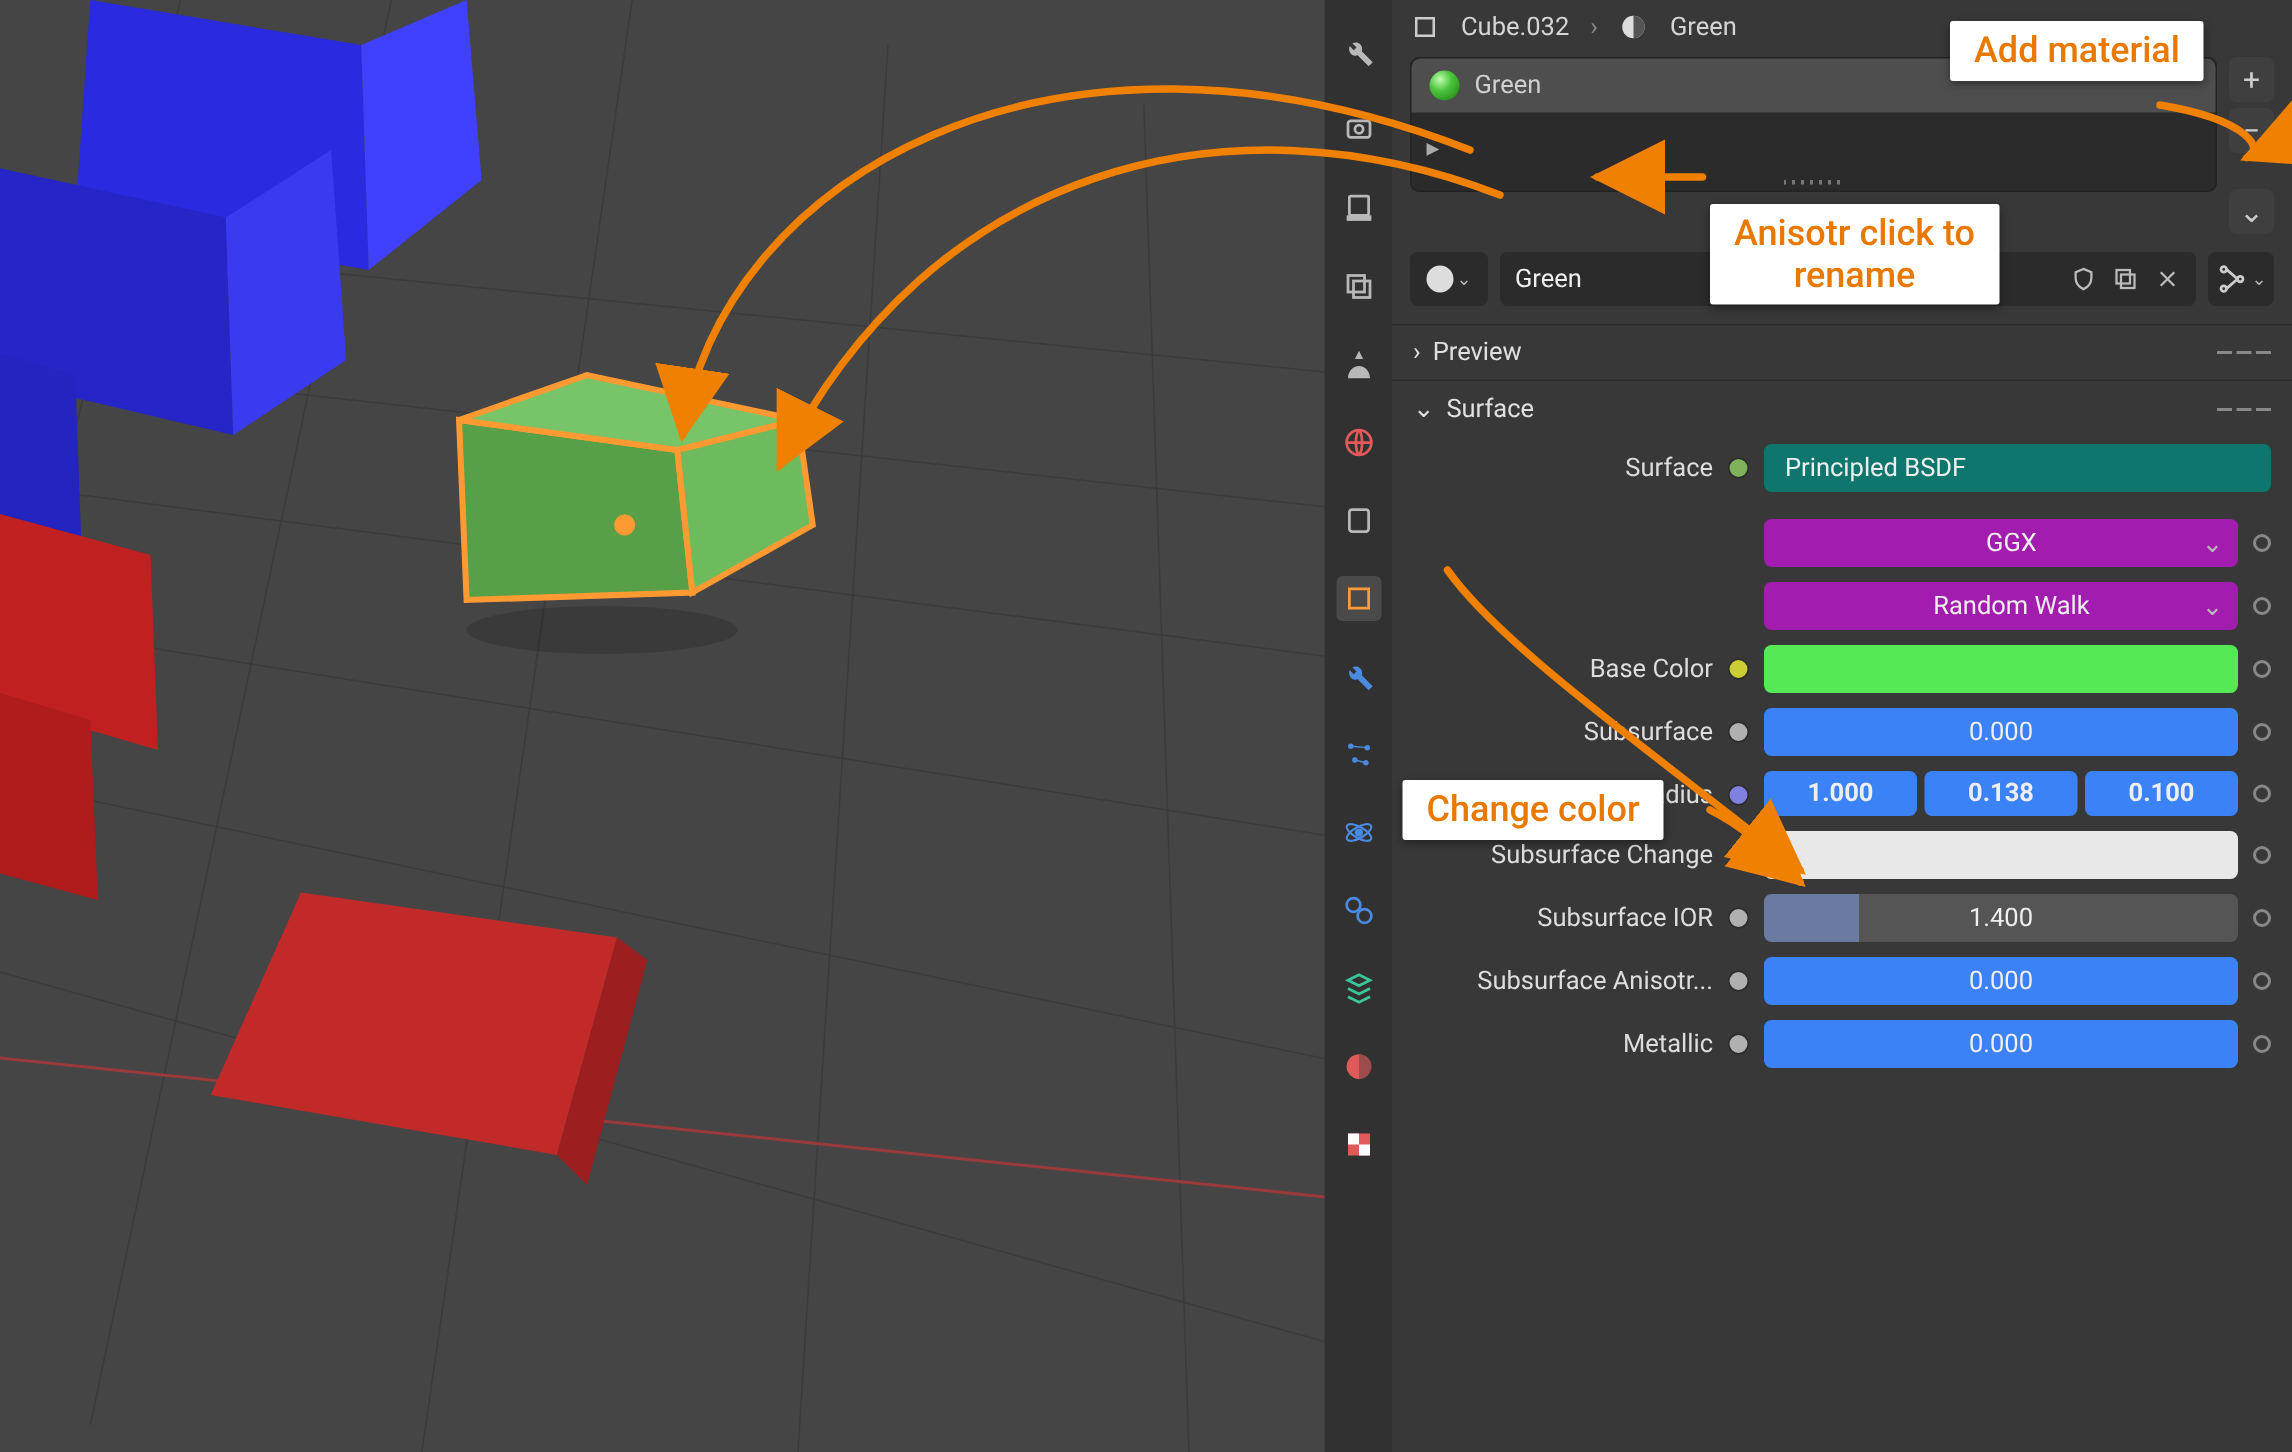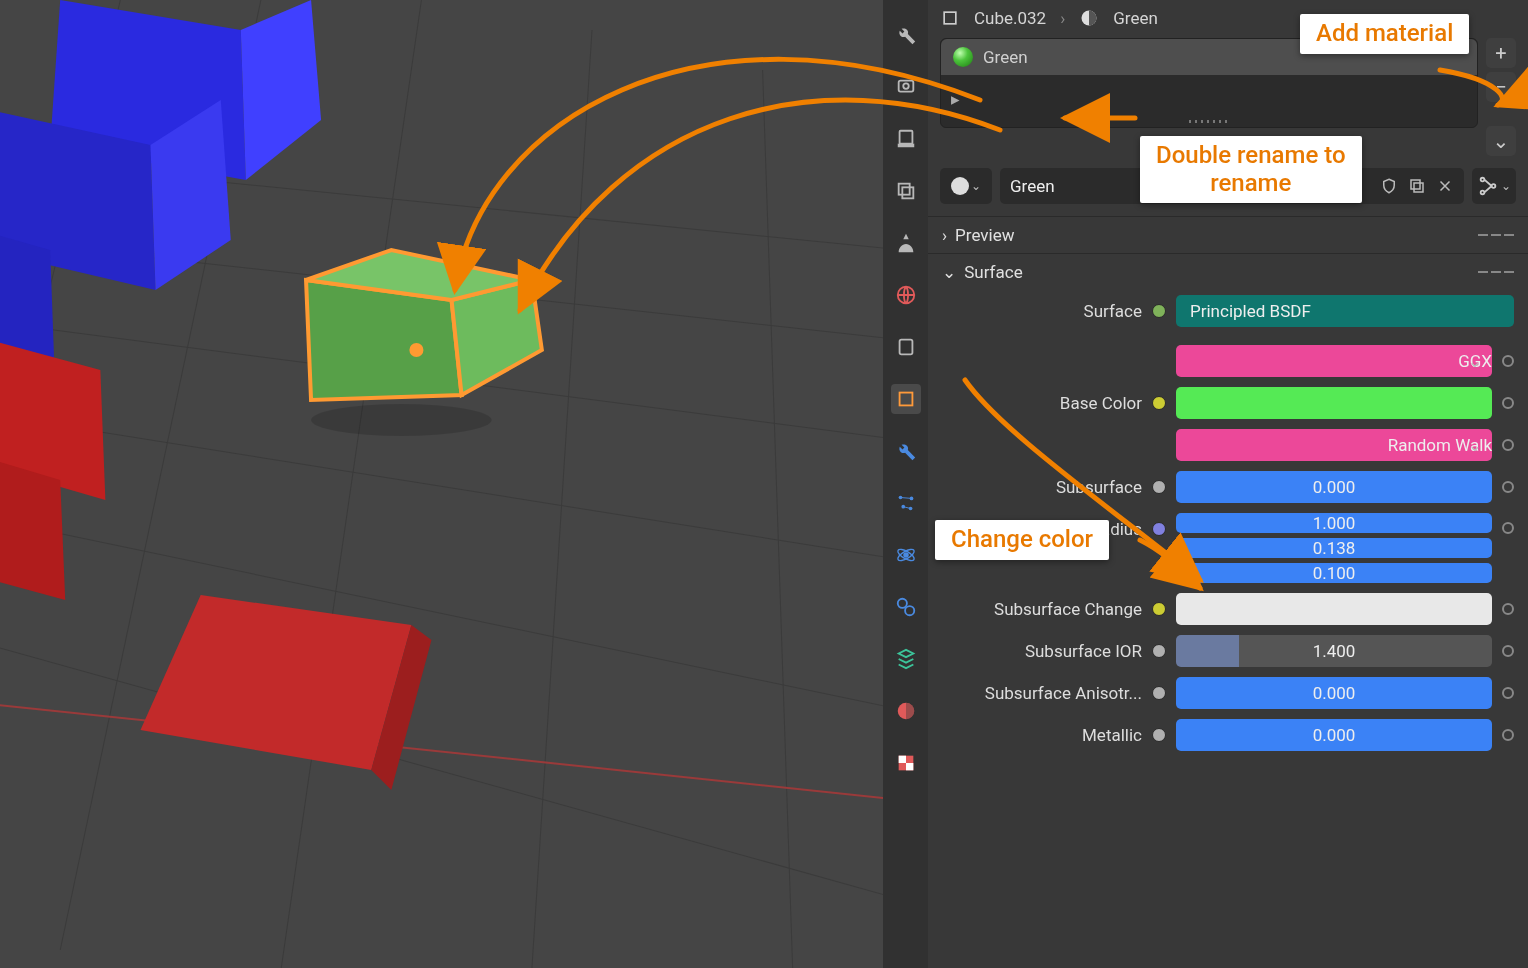--- a/index.html
+++ b/index.html
@@ -32,27 +32,27 @@
   .section-head .disc span{ width:10px;height:2px;background:#888;}
   .proprow { display:flex; align-items:center; padding:5px 14px 5px 14px; gap:10px;}
   .proprow .label { width:200px; text-align:right; color:#ddd;}
   .proprow .socket { width:14px; height:14px; border-radius:50%; flex:0 0 14px;}
   .sock-green{background:#7fb25a;border:1px solid #2a2a2a;}
   .sock-grey{background:#b0b0b0;border:1px solid #2a2a2a;}
   .sock-yellow{background:#cccc33;border:1px solid #2a2a2a;}
   .sock-purple{background:#8080e0;border:1px solid #2a2a2a;}
   .proprow .field { flex:1; height:32px; background:#3b82f6; border-radius:5px; display:flex; align-items:center; justify-content:center; color:#eee; position:relative;}
   .proprow .field.txt { justify-content:flex-start; padding-left:14px; background:#0f766e;}
-  .proprow .field.txtdrop { justify-content:flex-end; padding-left:14px; background:#ec4899;}
+  .proprow .field.txtdrop { justify-content:center; padding-left:14px; background:#a21caf;}
   .proprow .field.txtdrop::after{content:"⌄"; position:absolute; right:10px; color:#bbb;}
   .proprow .field.slider { background:linear-gradient(to right,#6a7aa0 0%, #6a7aa0 20%, #555 20%);}
   .proprow .swatch-green{ background:#55ea55; }
   .proprow .swatch-white{ background:#e8e8e8; }
   .proprow .marker { width:12px; height:12px; border-radius:50%; border:2px solid #888; flex:0 0 12px;}
-  .stackfields { flex:1; display:flex; flex-direction:column; gap:5px;}
+  .stackfields { flex:1; display:flex; flex-direction:row; gap:5px;font-weight:bold;}
   .stackfields .field{height:30px;}
   .handle{height:12px; display:flex; justify-content:center; align-items:center;}
   .handle span{width:40px; height:3px; background:repeating-linear-gradient(90deg,#777,#777 2px,transparent 2px,transparent 6px);}
   .annotation { position:absolute; background:#fff; color:#e87900; font-size:24px; font-weight:500; padding:6px 16px; border-radius:2px; box-shadow:0 2px 6px rgba(0,0,0,.4); text-align:center; line-height:1.15; pointer-events:none;}
   svg.overlay-arrows { position:absolute; inset:0; pointer-events:none; }
   svg.overlay-arrows path, svg.overlay-arrows line { stroke:#f08000; stroke-width:5; fill:none; stroke-linecap:round;}
   svg.overlay-arrows polygon{ fill:#f08000; }
 </style>
 </head>
 <body>
@@ -303,31 +303,31 @@
     <div style="height:8px"></div>
     <div class="proprow">
       <span class="label"></span>
         <span style="width:14px"></span>
       <div class="field txtdrop">
           <span>GGX</span>
         </div>
       <span class="marker"></span>
     </div>
     <div class="proprow">
-      <span class="label">Base Color</span>
-      <span class="socket sock-yellow"></span>
-      <div class="field swatch-green"></div>
-      <span class="marker"></span>
-    </div>
-    <div class="proprow">
       <span class="label"></span>
         <span style="width:14px"></span>
       <div class="field txtdrop">
           <span>Random Walk</span>
         </div>
+      <span class="marker"></span>
+    </div>
+    <div class="proprow">
+      <span class="label">Base Color</span>
+      <span class="socket sock-yellow"></span>
+      <div class="field swatch-green"></div>
       <span class="marker"></span>
     </div>
     <div class="proprow">
       <span class="label">Subsurface</span>
       <span class="socket sock-grey"></span>
       <div class="field">
           <span>0.000</span>
         </div>
       <span class="marker"></span>
     </div>
@@ -374,21 +374,21 @@
       <span class="socket sock-grey"></span>
       <div class="field">
           <span>0.000</span>
         </div>
       <span class="marker"></span>
     </div>
   </div>
 </div>
 
 <div class="annotation" style="top:14px; left:1300px;">Add material</div>
-<div class="annotation" style="top:136px; left:1140px; white-space:pre;">Double rename to
+<div class="annotation" style="top:136px; left:1140px; white-space:pre;">Anisotr click to
 rename</div>
 <div class="annotation" style="top:520px; left:935px;">Change color</div>
 
 <svg class="overlay-arrows" width="1528" height="968">
   <defs>
     <marker id="ah" markerWidth="12" markerHeight="12" refX="9" refY="5" orient="auto">
       <polygon points="0,0 10,5 0,10"></polygon>
     </marker>
   </defs>
 

